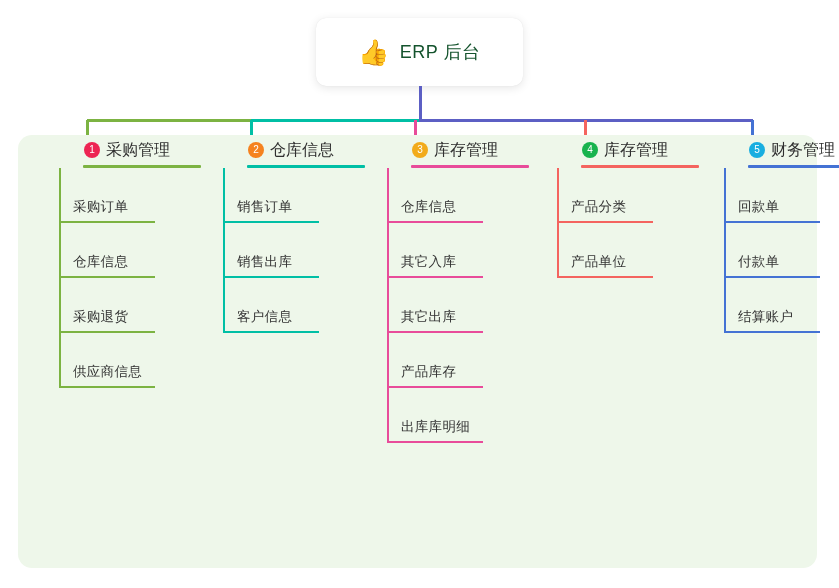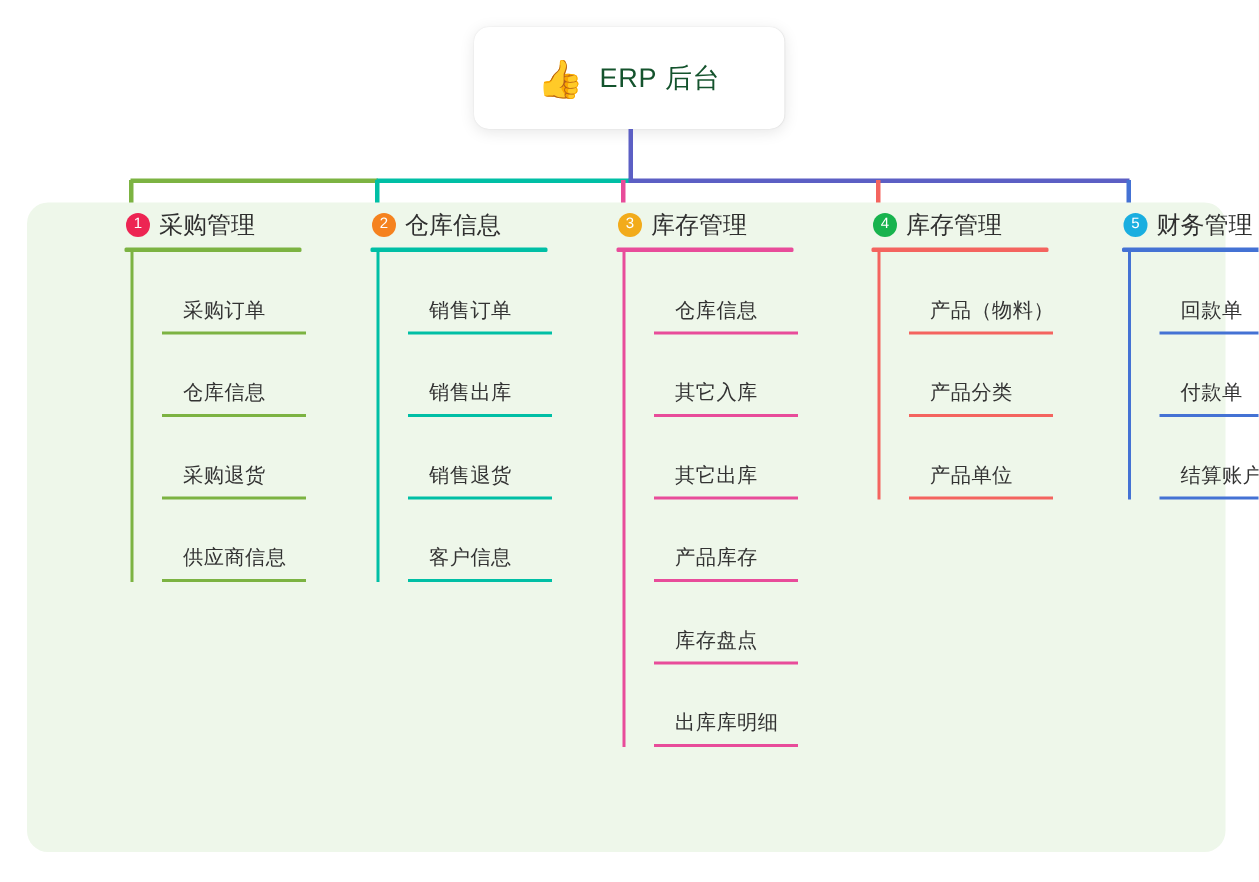--- a/index.html
+++ b/index.html
@@ -97,23 +97,21 @@
   }
   .head-rule {
     height: 3px;
     margin-left: 24px;
     width: 118px;
     border-radius: 1px;
   }
 
   .items {
     position: relative;
-    margin-left: 28px;
     padding-top: 0;
-    padding-left: 21px;
   }
   .spine {
     position: absolute;
     left: 0;
     top: 0;
     bottom: 0;
     width: 2px;
   }
   .item {
     position: relative;
@@ -199,24 +197,20 @@
           <div class="spine" style="background: rgb(0, 191, 165);"></div>
           <div class="item">
             <span class="item-label">销售订单</span>
             <div class="item-rule" style="background: rgb(0, 191, 165);"></div>
           </div>
           <div class="item">
             <span class="item-label">销售出库</span>
             <div class="item-rule" style="background: rgb(0, 191, 165);"></div>
           </div>
           <div class="item">
-            <span class="item-label">销售退货</span>
-            <div class="item-rule" style="background: rgb(0, 191, 165);"></div>
-          </div>
-          <div class="item">
             <span class="item-label">客户信息</span>
             <div class="item-rule" style="background: rgb(0, 191, 165);"></div>
           </div>
         </div>
       </div>
       <div class="column" style="left: 369px;">
         <div class="col-head">
           <span class="badge" style="background: rgb(242, 171, 27);">3</span>
           <span class="col-title">库存管理</span>
         </div>
@@ -233,42 +227,34 @@
           </div>
           <div class="item">
             <span class="item-label">其它出库</span>
             <div class="item-rule" style="background: rgb(232, 76, 154);"></div>
           </div>
           <div class="item">
             <span class="item-label">产品库存</span>
             <div class="item-rule" style="background: rgb(232, 76, 154);"></div>
           </div>
           <div class="item">
-            <span class="item-label">库存盘点</span>
-            <div class="item-rule" style="background: rgb(232, 76, 154);"></div>
-          </div>
-          <div class="item">
             <span class="item-label">出库库明细</span>
             <div class="item-rule" style="background: rgb(232, 76, 154);"></div>
           </div>
         </div>
       </div>
       <div class="column" style="left: 539px;">
         <div class="col-head">
           <span class="badge" style="background: rgb(24, 179, 78);">4</span>
           <span class="col-title">库存管理</span>
         </div>
         <div class="head-rule" style="background: rgb(244, 100, 95);"></div>
         <div class="items">
           <div class="spine" style="background: rgb(244, 100, 95);"></div>
           <div class="item">
-            <span class="item-label">产品（物料）</span>
-            <div class="item-rule" style="background: rgb(244, 100, 95);"></div>
-          </div>
-          <div class="item">
             <span class="item-label">产品分类</span>
             <div class="item-rule" style="background: rgb(244, 100, 95);"></div>
           </div>
           <div class="item">
             <span class="item-label">产品单位</span>
             <div class="item-rule" style="background: rgb(244, 100, 95);"></div>
           </div>
         </div>
       </div>
       <div class="column" style="left: 706px;">

